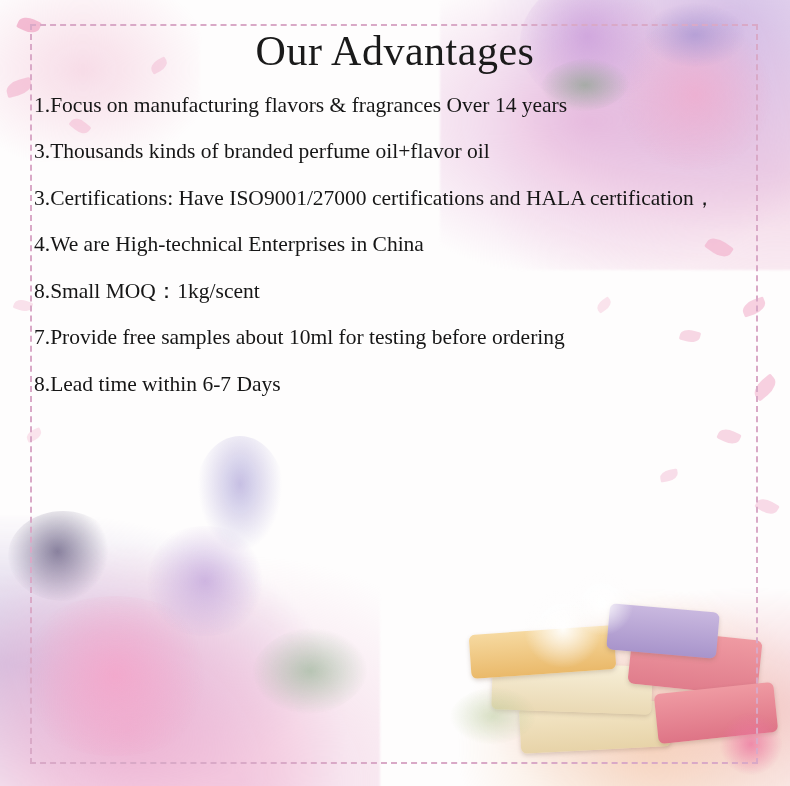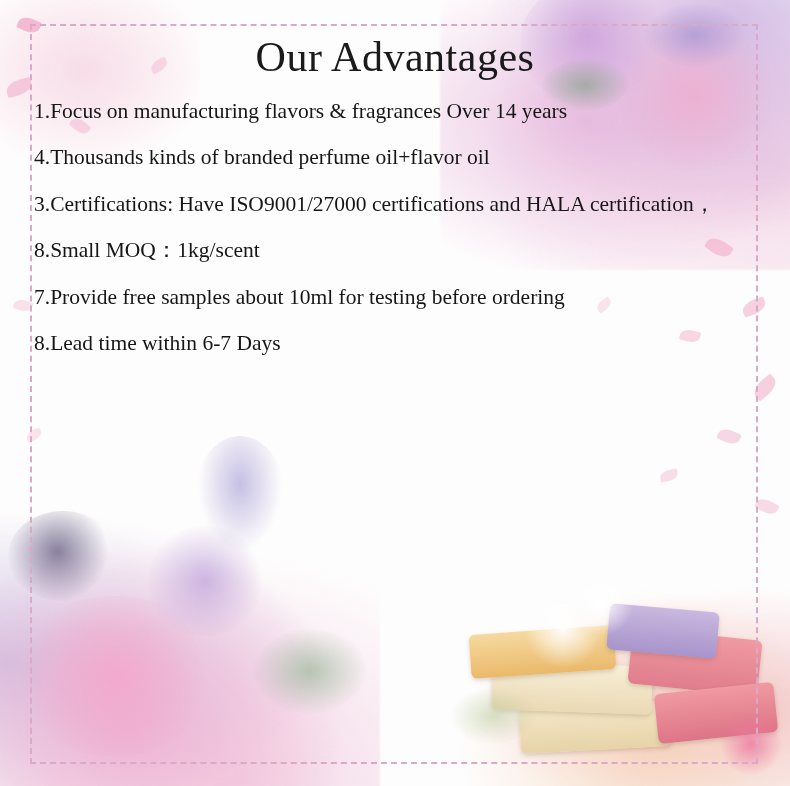--- a/index.html
+++ b/index.html
@@ -82,21 +82,21 @@
     position: absolute;
     left: 30px; top: 24px;
     width: 728px; height: 740px;
     border: 2px dashed #d9a9c7;
     box-sizing: border-box;
   }
 
   
   .content {
     position: absolute;
-    left: 0; top: 18px;
+    left: 0; top: 12px;
     width: 790px;
   }
   .title {
     text-align: center;
     font-size: 42px;
     line-height: 1;
     color: #1a1a1a;
     margin: 18px 0 10px 0;
     font-family: "Liberation Serif", serif;
     letter-spacing: 0.5px;
@@ -165,21 +165,22 @@
   <div class="petal" style="left:14px; top:300px; width:18px; height:11px; transform:rotate(20deg); opacity:.45;"></div>
   <div class="petal" style="left:26px; top:430px; width:16px; height:10px; transform:rotate(-25deg); opacity:.4;"></div>
   <div class="petal" style="left:596px; top:300px; width:16px; height:10px; transform:rotate(-35deg); opacity:.4;"></div>
 
   <div class="frame"></div>
 
   <div class="content">
     <div class="title">Our Advantages</div>
     <div class="lines">
       <div class="line">1.Focus on manufacturing flavors &amp; fragrances Over 14 years</div>
-      <div class="line">4.Thousands kinds of branded perfume oil+flavor oil</div>
+      <div class="line">3.Thousands kinds of branded perfume oil+flavor oil</div>
       <div class="line">3.Certifications: Have ISO9001/27000 certifications and HALA certification，</div>
+      <div class="line">4.We are High-technical Enterprises in China</div>
       <div class="line">8.Small MOQ：1kg/scent</div>
       <div class="line">7.Provide free samples about 10ml for testing before ordering</div>
       <div class="line">8.Lead time within 6-7 Days</div>
     </div>
   </div>
 
 </div>
 
 </body></html>

